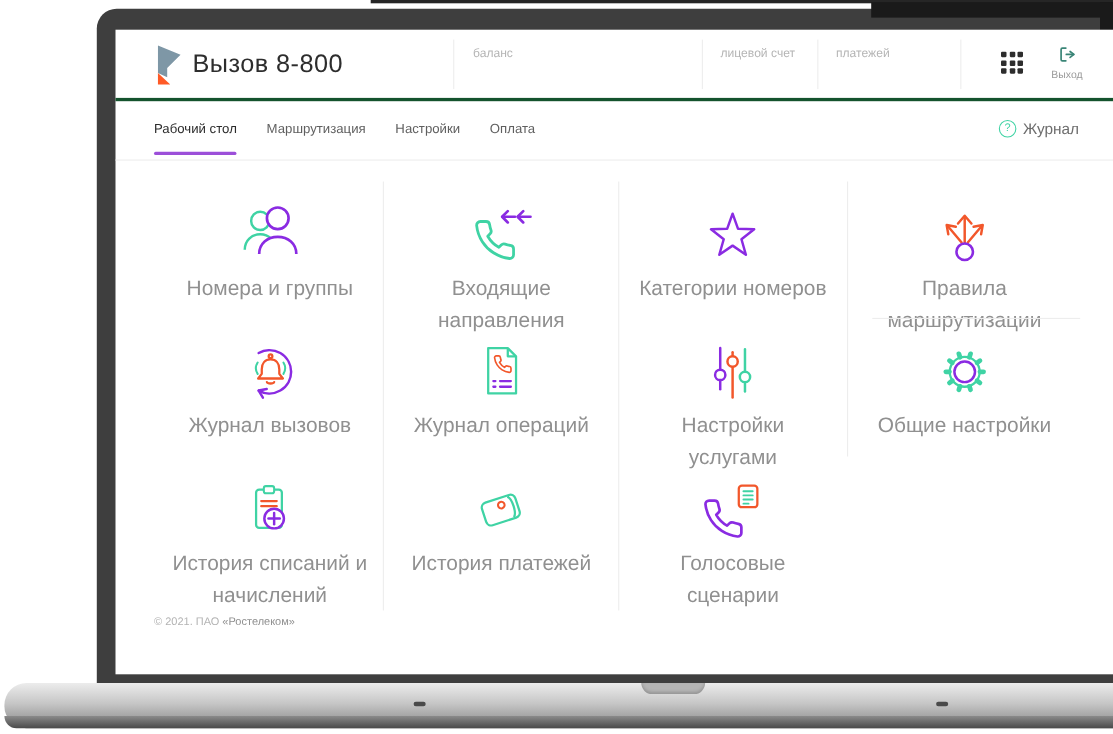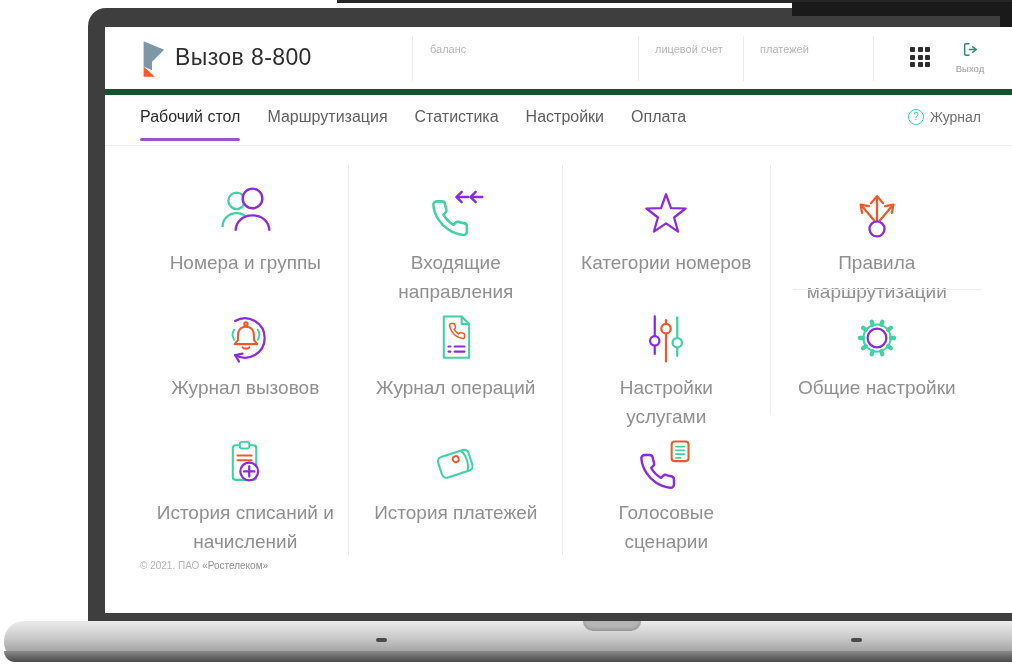--- a/index.html
+++ b/index.html
@@ -20,35 +20,35 @@
         border-radius:0 0 10px 10px;box-shadow:inset 0 -2px 3px rgba(0,0,0,.18);}
   .base-under{position:absolute;left:0;right:0;bottom:0;height:11px;
         background:linear-gradient(#8a8a8a,#4a4a4a);border-radius:0 0 0 20px;}
   .base-dot{position:absolute;top:17px;width:11px;height:4px;border-radius:2px;background:#4a4a4a;}
   .base-dot.d1{left:372px}.base-dot.d2{left:847px}
 
   
   .screen{position:absolute;left:105px;top:27px;width:907px;height:586px;background:#fff;}
 
   
-  .hd{position:absolute;left:0;top:0;width:100%;height:62px;border-bottom:6px solid #14532d;}
+  .hd{position:absolute;left:0;top:0;width:100%;height:62px;border-bottom:3px solid #14532d;}
   .logo{position:absolute;left:33px;top:11px;}
   .app-title{position:absolute;left:70px;top:17px;font-size:23px;color:#2d2d2d;letter-spacing:.4px;}
   .hd-div{position:absolute;top:9px;height:45px;width:1px;background:#ededed;}
   .hd-field{position:absolute;top:16px;font-size:11px;color:#b5b5b5;}
   .apps-btn{position:absolute;left:805px;top:18px;width:24px;height:24px;border:0;background:none;cursor:pointer;padding:0;}
   .grid-icon{display:grid;grid-template-columns:repeat(3,5px);grid-gap:2.5px;}
   .grid-icon i{width:5px;height:5px;background:#2d2d2d;border-radius:1px;display:block;}
   .exit-btn{position:absolute;left:842px;top:14px;width:46px;text-align:center;border:0;background:none;cursor:pointer;padding:0;}
   .exit-label{display:block;font-size:9.5px;color:#9a9a9a;margin-top:2px;}
 
   
   .nav{position:absolute;left:0;top:62px;width:100%;height:56px;border-bottom:1px solid #ededed;}
   .tabs{position:absolute;left:35px;top:0;height:100%;display:flex;align-items:center;gap:27px;}
-  .tab{position:relative;font-size:16px;color:#5f5f5f;cursor:pointer;height:100%;display:flex;align-items:center;}
+  .tab{position:relative;font-size:12px;color:#5f5f5f;cursor:pointer;height:100%;display:flex;align-items:center;}
   .tab.active{color:#2c2c2c;}
   .tab.active::after{content:"";position:absolute;left:0;right:0;bottom:4px;height:3px;background:#9c4fd9;border-radius:2px;}
   .help{position:absolute;right:31px;top:0;height:100%;display:flex;align-items:center;gap:6px;cursor:pointer;}
   .help-q{width:14px;height:14px;border:1.5px solid #3fd3a4;border-radius:50%;color:#3fd3a4;
           font-size:10px;line-height:14px;text-align:center;display:inline-block;}
   .help-label{font-size:14px;color:#6e6e6e;}
 
   
   .grid{position:absolute;left:35px;top:138px;width:842px;height:390px;
         display:grid;grid-template-columns:repeat(4,1fr);grid-template-rows:125px 125px 140px;}
@@ -118,21 +118,20 @@
         </svg>
       </span>
       <span class="exit-label">Выход</span>
     </button>
   </div>
 
   <div class="nav">
     <div class="tabs">
       <span class="tab active">Рабочий стол</span>
       <span class="tab">Маршрутизация</span>
-      <span class="tab">Статистика</span>
       <span class="tab">Настройки</span>
       <span class="tab">Оплата</span>
     </div>
     <div class="help">
       <span class="help-q">?</span>
       <span class="help-label">Журнал</span>
     </div>
   </div>
 
   <div class="grid">

